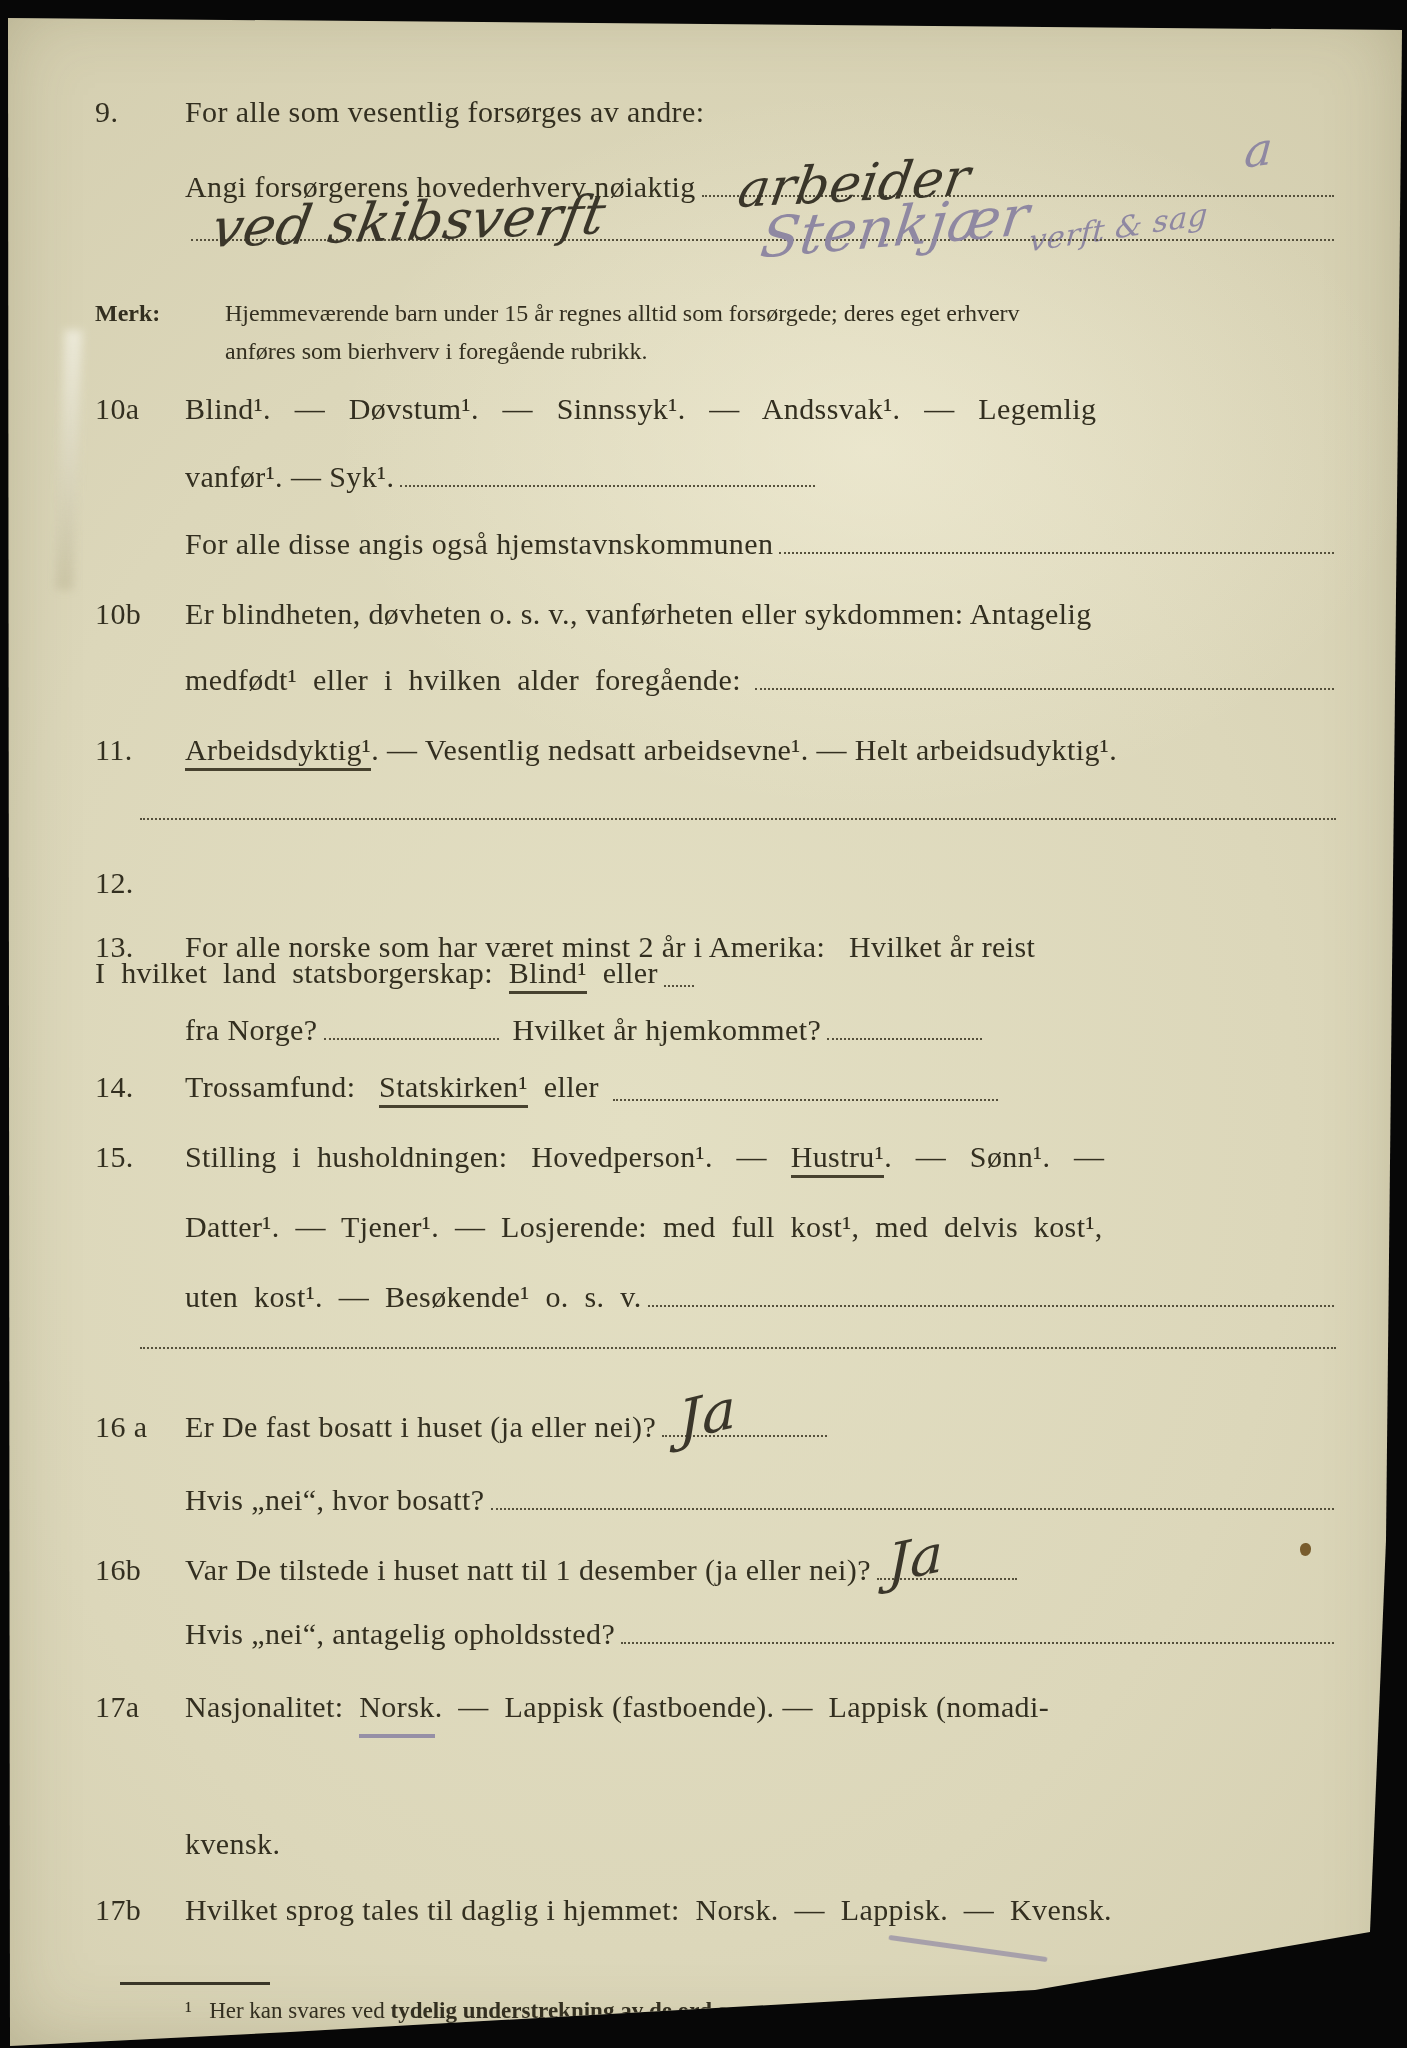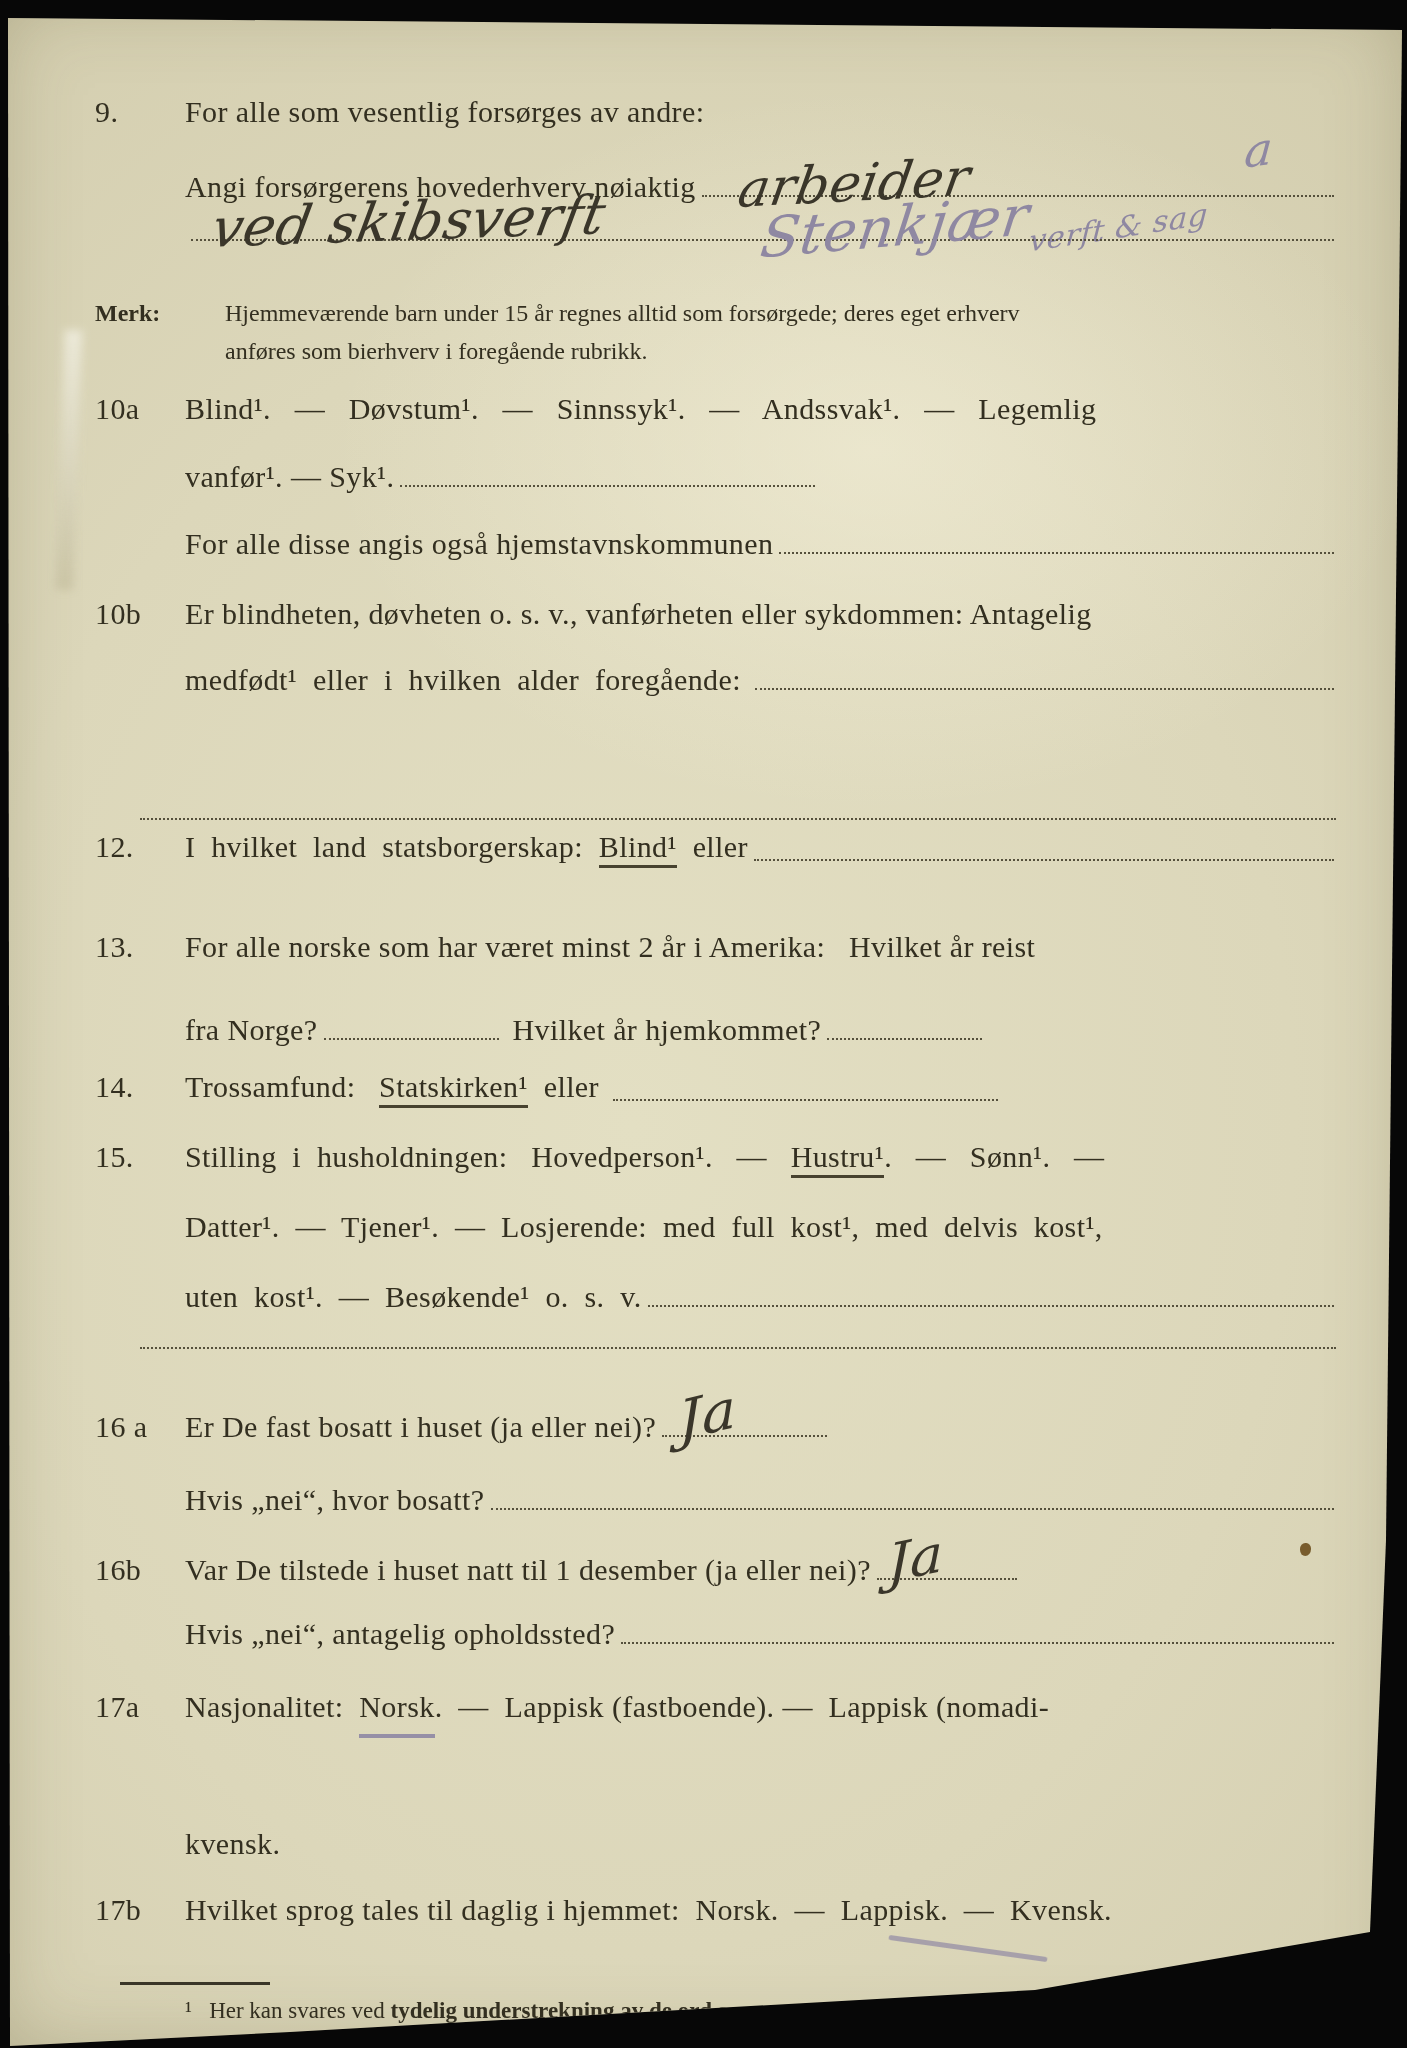--- a/index.html
+++ b/index.html
@@ -95,22 +95,26 @@
       <span class="content"><span class="seg">For alle disse angis også hjemstavnskommunen</span><span class="dots"></span></span>
     </div>
     <div class="line main" style="top: 597px;">
       <span class="num">10b</span>
       <span class="content"><span class="seg">Er blindheten, døvheten o. s. v., vanførheten eller sykdommen: Antagelig</span></span>
     </div>
     <div class="line main" style="top: 663px;">
       <span class="num"></span>
       <span class="content"><span class="seg">medfødt¹  eller  i  hvilken  alder  foregående: </span><span class="dots"></span></span>
     </div>
+    <div class="line main" style="top: 733px;">
+      <span class="num">11.</span>
+      <span class="content"><span class="seg ul-ink">Arbeidsdyktig¹</span><span class="seg">. — Vesentlig nedsatt arbeidsevne¹. — Helt arbeidsudyktig¹.</span></span>
+    </div>
     <div class="line sep" style="top: 818px;"></div>
-    <div class="line main" style="top: 830px;">
+    <div class="line main" style="top: 866px; flex-direction: column;">
       <span class="num">12.</span>
       <span class="content"><span class="seg">I  hvilket  land  statsborgerskap:  </span><span class="seg ul-ink">Blind¹</span><span class="seg">  eller</span><span class="dots"></span></span>
     </div>
     <div class="line main" style="top: 930px;">
       <span class="num">13.</span>
       <span class="content"><span class="seg">For alle norske som har været minst 2 år i Amerika:   Hvilket år reist</span></span>
     </div>
     <div class="line main" style="top: 1005px; margin-top: 8px;">
       <span class="num"></span>
       <span class="content"><span class="seg">fra Norge?</span><span class="dots" style="flex: 0 0 175px;"></span><span class="seg"> Hvilket år hjemkommet?</span><span class="dots" style="flex: 0 0 155px;"></span><span class="seg" style="flex: 1 1 auto;"></span></span>

